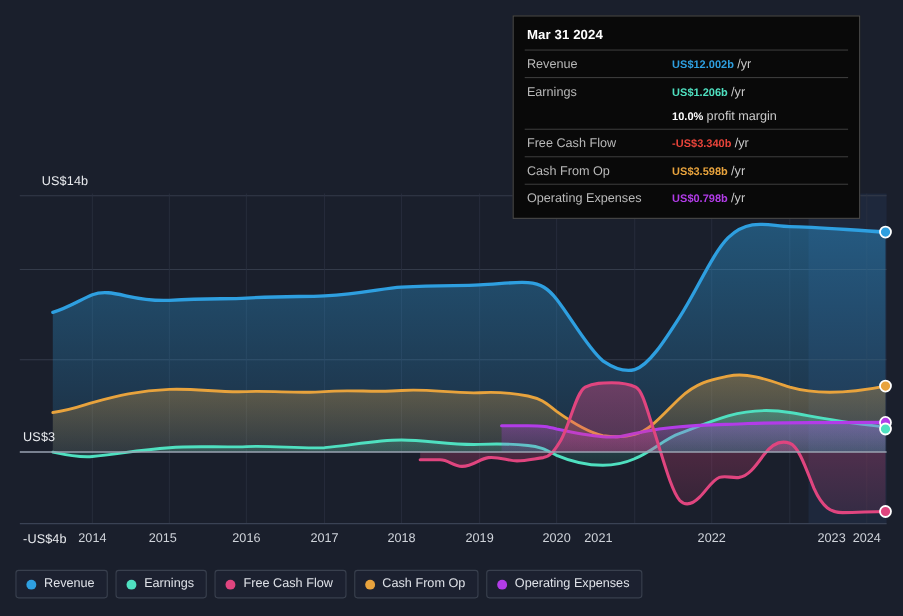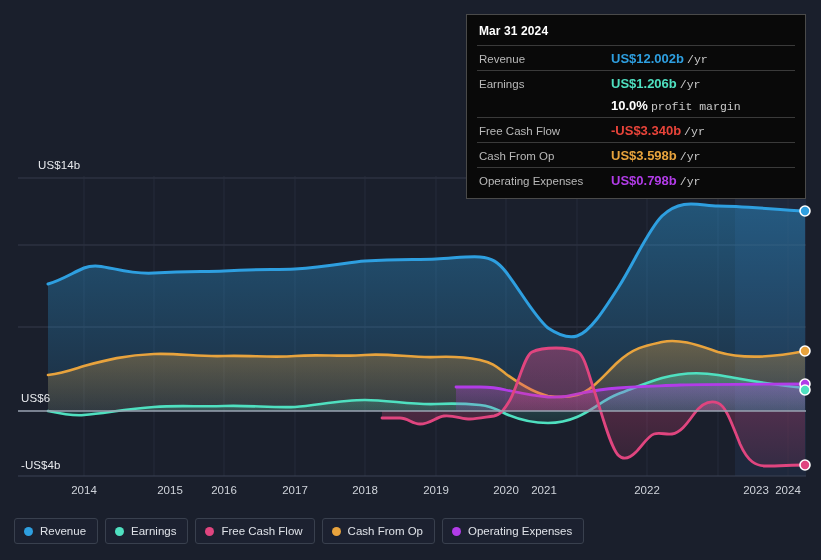--- a/index.html
+++ b/index.html
@@ -34,37 +34,37 @@
   .axis-label {
     position: absolute;
     color: #e8eaee;
     font-size: 11.5px;
     font-family: "Liberation Sans", sans-serif;
     white-space: nowrap;
     letter-spacing: .1px;
   }
   #ylabel-top    { left: 38px; top: 159px; }
   #ylabel-zero   { left: 21px; top: 392px; }
-  #ylabel-bottom { left: 21px; top: 459px; text-align: center; }
+  #ylabel-bottom { left: 21px; top: 485px; text-align: center; }
 
   .xtick {
     position: absolute;
     top: 484px;
     color: #cfd3da;
     font-size: 11.5px;
     transform: translateX(-50%);
     white-space: nowrap;
   }
 
   
   #tooltip-card {
     position: absolute;
     left: 466px;
     top: 14px;
-    width: 340px;
+    width: 316px;
     background: #090909;
     border: 1px solid #4a4a4a;
     padding: 8px 10px 6px 10px;
     z-index: 40;
   }
   #tooltip-date {
     color: #ffffff;
     font-size: 12px;
     font-weight: bold;
     padding: 1px 0 7px 2px;
@@ -79,31 +79,30 @@
   }
   .tt-row.no-rule { border-top: none; padding-top: 1px; }
   .tt-label {
     color: #b9b9b9;
     font-size: 11.5px;
     width: 132px;
     flex: 0 0 132px;
     white-space: nowrap;
   }
   .tt-value {
-    font-size: 13px;
+    font-size: 10px;
     font-weight: bold;
     white-space: nowrap;
   }
   .tt-unit {
     color: #c9c9c9;
     font-size: 11.5px;
     font-weight: normal;
     margin-left: 3px;
     white-space: nowrap;
-    font-family: Liberation Mono, monospace;
   }
 
   
   #legend {
     position: absolute;
     left: 14px;
     top: 518px;
     display: flex;
     gap: 7px;
     align-items: center;
@@ -209,26 +208,26 @@
     <g>
       <circle cx="805" cy="211" r="5" fill="#2e9fe0" stroke="#ffffff" stroke-width="1.6"></circle>
       <circle cx="805" cy="351" r="5" fill="#e8a33d" stroke="#ffffff" stroke-width="1.6"></circle>
       <circle cx="805" cy="384" r="5" fill="#b23ce8" stroke="#ffffff" stroke-width="1.6"></circle>
       <circle cx="805" cy="390" r="5" fill="#4fe0c0" stroke="#ffffff" stroke-width="1.6"></circle>
       <circle cx="805" cy="465" r="5" fill="#e0457f" stroke="#ffffff" stroke-width="1.6"></circle>
     </g>
   </svg>
 
   <div class="axis-label" id="ylabel-top">US$14b</div>
-  <div class="axis-label" id="ylabel-zero">US$6</div>
+  <div class="axis-label" id="ylabel-zero">US$3</div>
   <div class="axis-label" id="ylabel-bottom">-US$4b</div>
 
   <div id="xticks">
       <div class="xtick" style="left: 84px;">2014</div>
-      <div class="xtick" style="left: 170px;">2015</div>
+      <div class="xtick" style="left: 148px;">2015</div>
       <div class="xtick" style="left: 224px;">2016</div>
       <div class="xtick" style="left: 295px;">2017</div>
       <div class="xtick" style="left: 365px;">2018</div>
       <div class="xtick" style="left: 436px;">2019</div>
       <div class="xtick" style="left: 506px;">2020</div>
       <div class="xtick" style="left: 544px;">2021</div>
       <div class="xtick" style="left: 647px;">2022</div>
       <div class="xtick" style="left: 718px; margin-left: 38px;">2023</div>
       <div class="xtick" style="left: 788px;">2024</div>
     </div>

